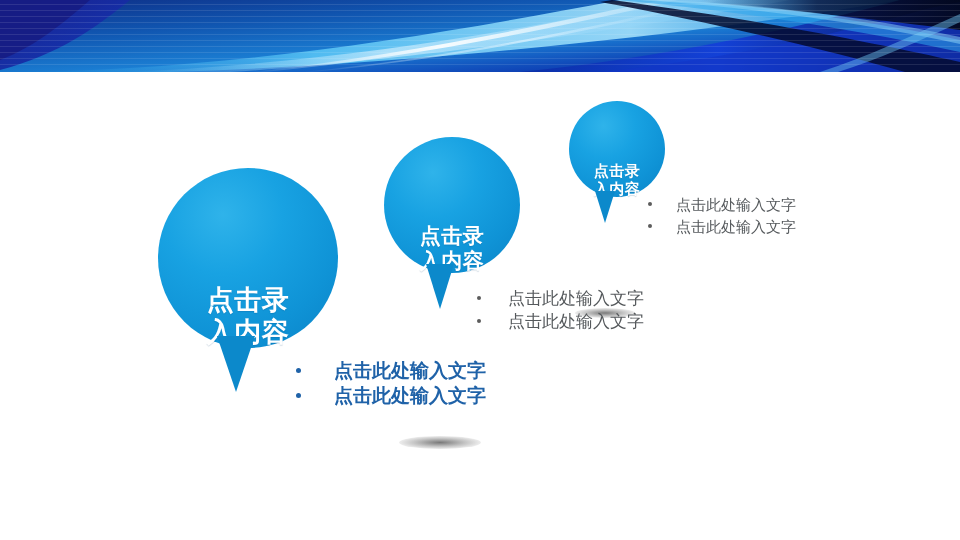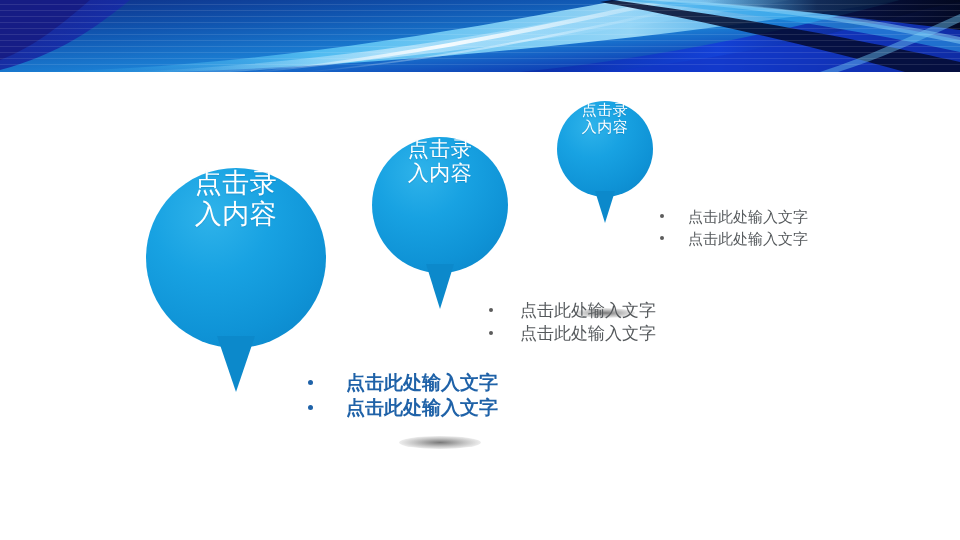--- a/index.html
+++ b/index.html
@@ -33,31 +33,31 @@
   .banner svg {
     display: block;
   }
 
   
   .pin {
     position: absolute;
   }
   .pin-circle {
     position: absolute;
-    left: 0;
+    left: 12px;
     top: 0;
     border-radius: 50%;
     background: radial-gradient(circle at 36% 26%, #2fb3ea 0%, #18a2e2 34%, #0f93d6 68%, #0a82c6 100%);
     box-sizing: border-box;
     display: flex;
-    align-items: flex-start;
+    align-items: flex-end;
     justify-content: center;
     text-align: center;
     color: #ffffff;
-    font-weight: normal;
+    font-weight: bold;
     line-height: 1.16;
     letter-spacing: 0.5px;
   }
   .pin-circle span {
     display: block;
     text-shadow: 0 1px 1px rgba(0,60,110,0.18);
   }
   .pin-tail {
     position: absolute;
     left: 50%;
@@ -89,21 +89,21 @@
 
   
   #marker-c { left: 557px; top: 101px; width: 96px; height: 122px; }
   #marker-c .pin-circle { width: 96px; height: 96px; font-size: 15px; }
   #marker-c .pin-tail { top: 90px; border-width: 32px 10px 0 10px; }
   #marker-c .pin-shadow { top: 207px; width: 60px; height: 10px; }
 
   
   .bullets {
     position: absolute;
-    margin: 12px;
+    margin: 0;
     padding: 0;
     list-style: none;
     text-align: center;
   }
   .bullets li {
     display: flex;
     align-items: baseline;
     white-space: nowrap;
   }
   .bullets .dot {

